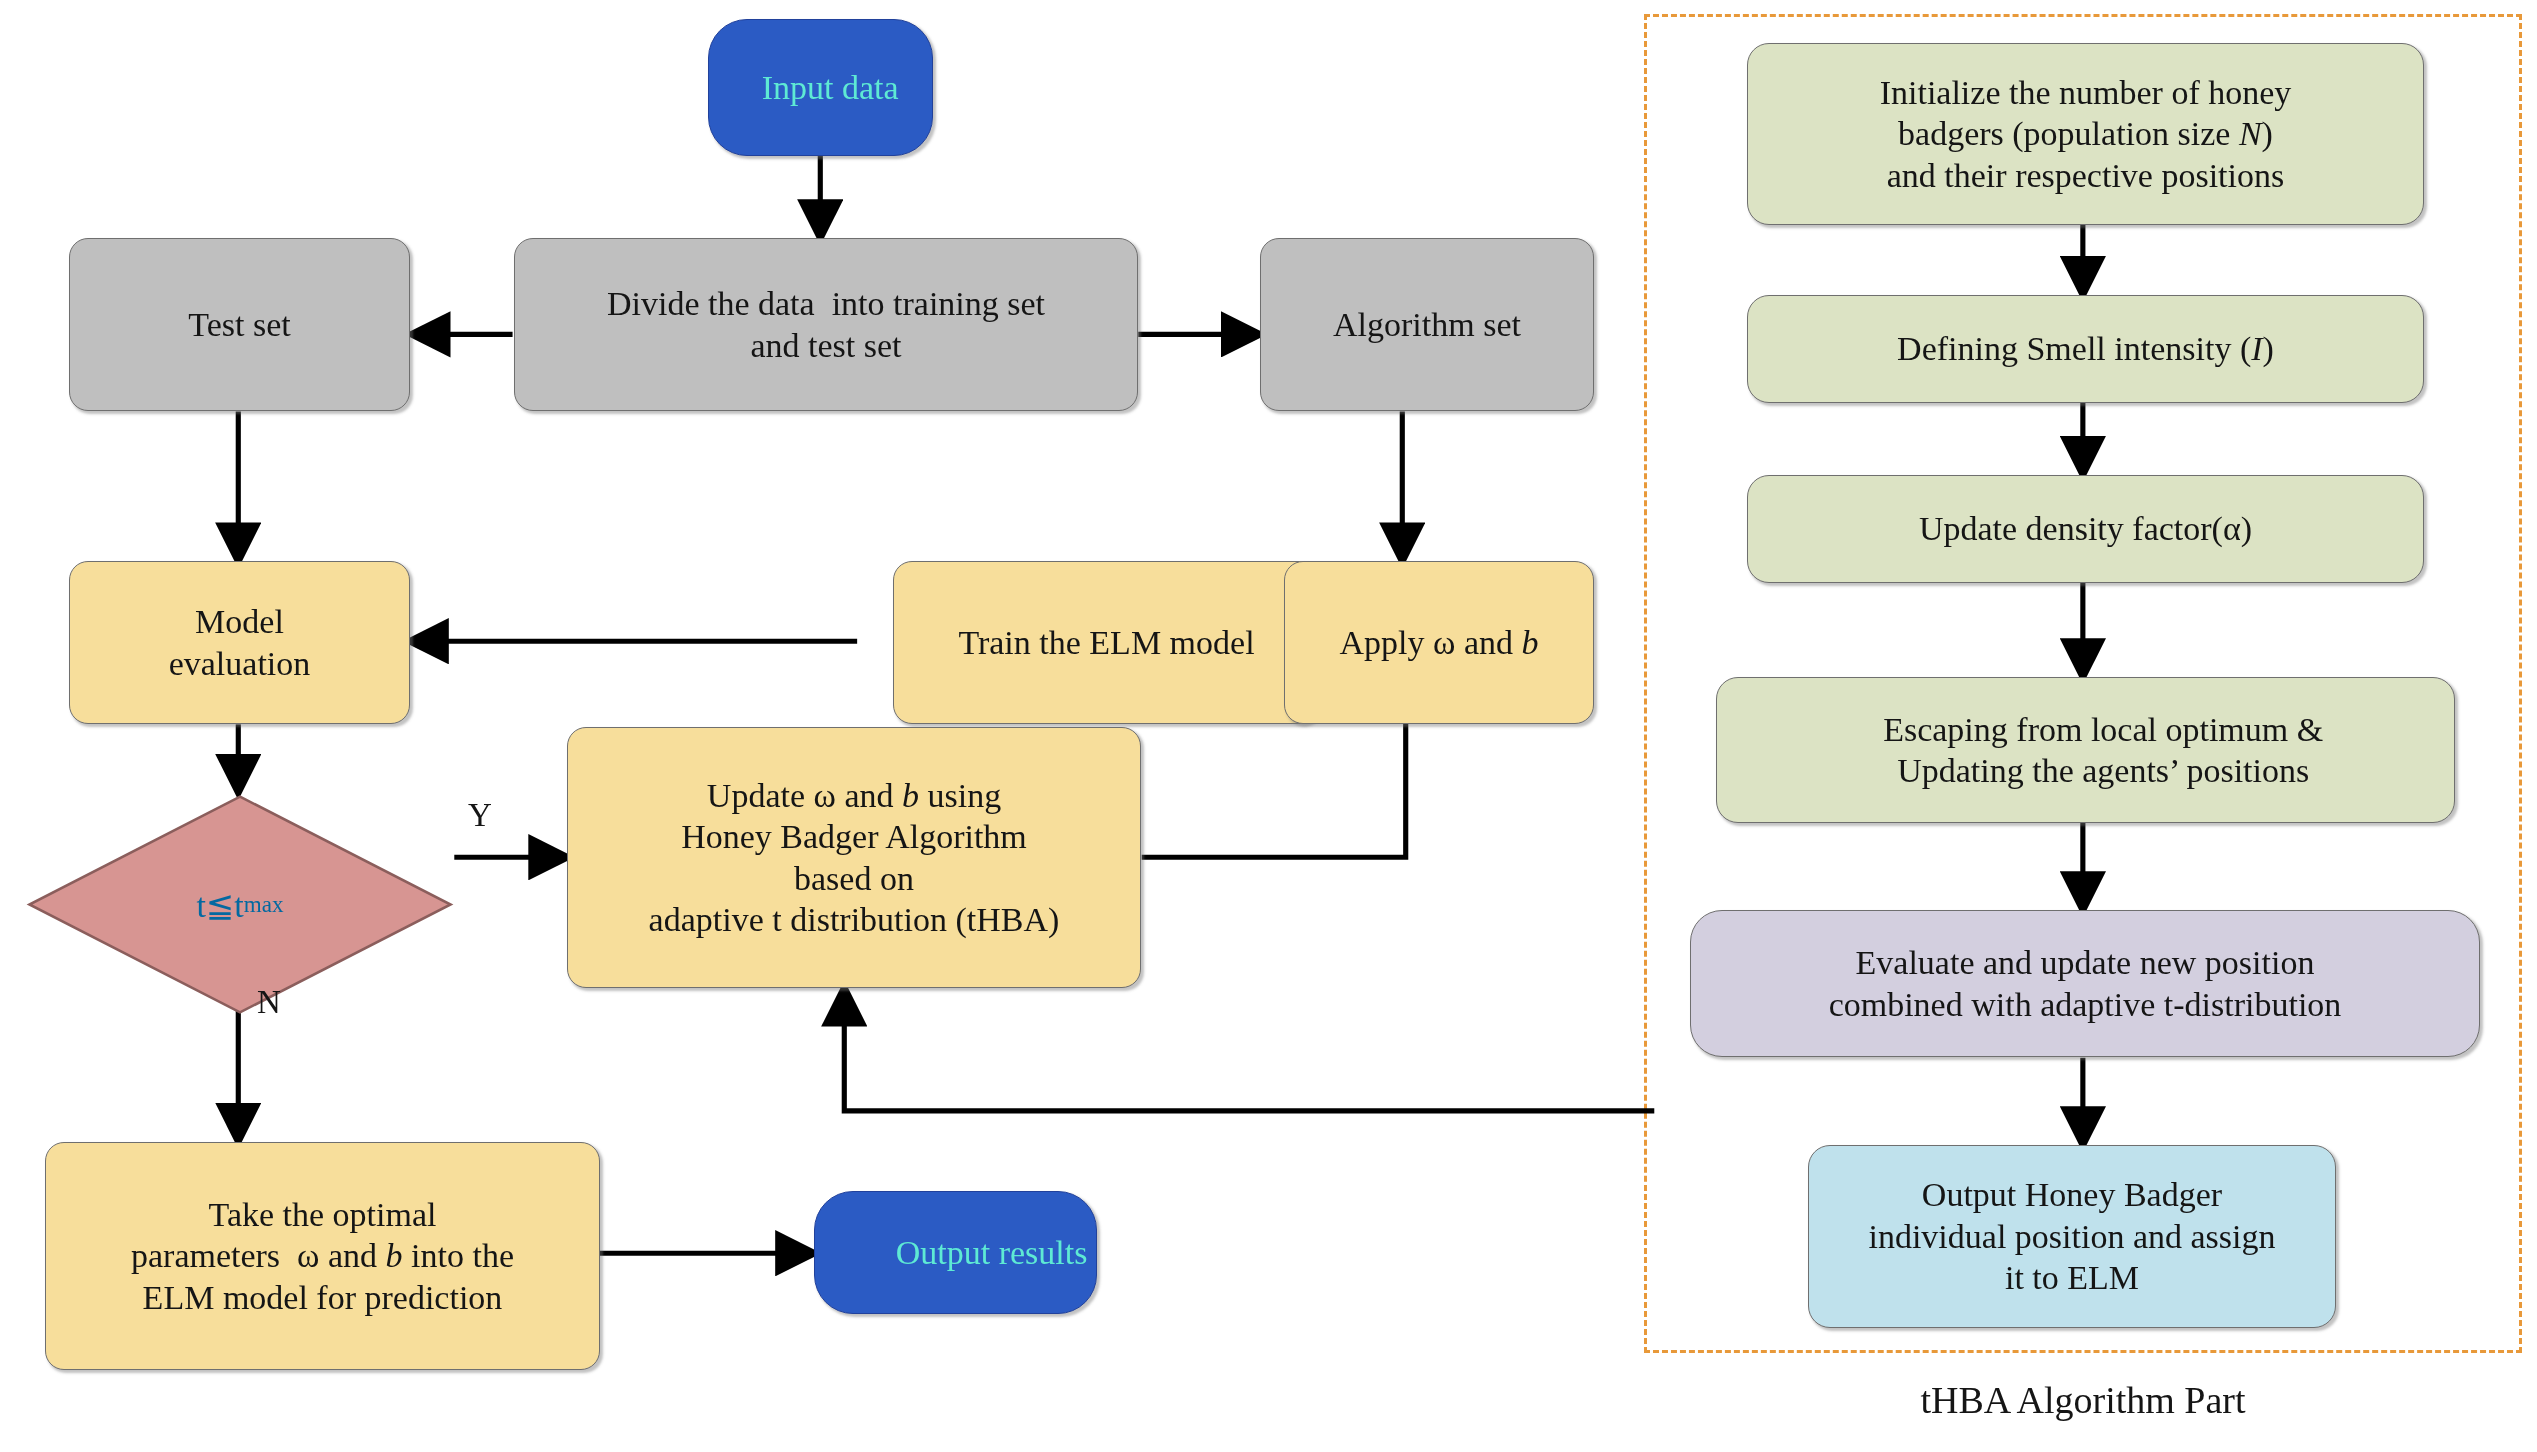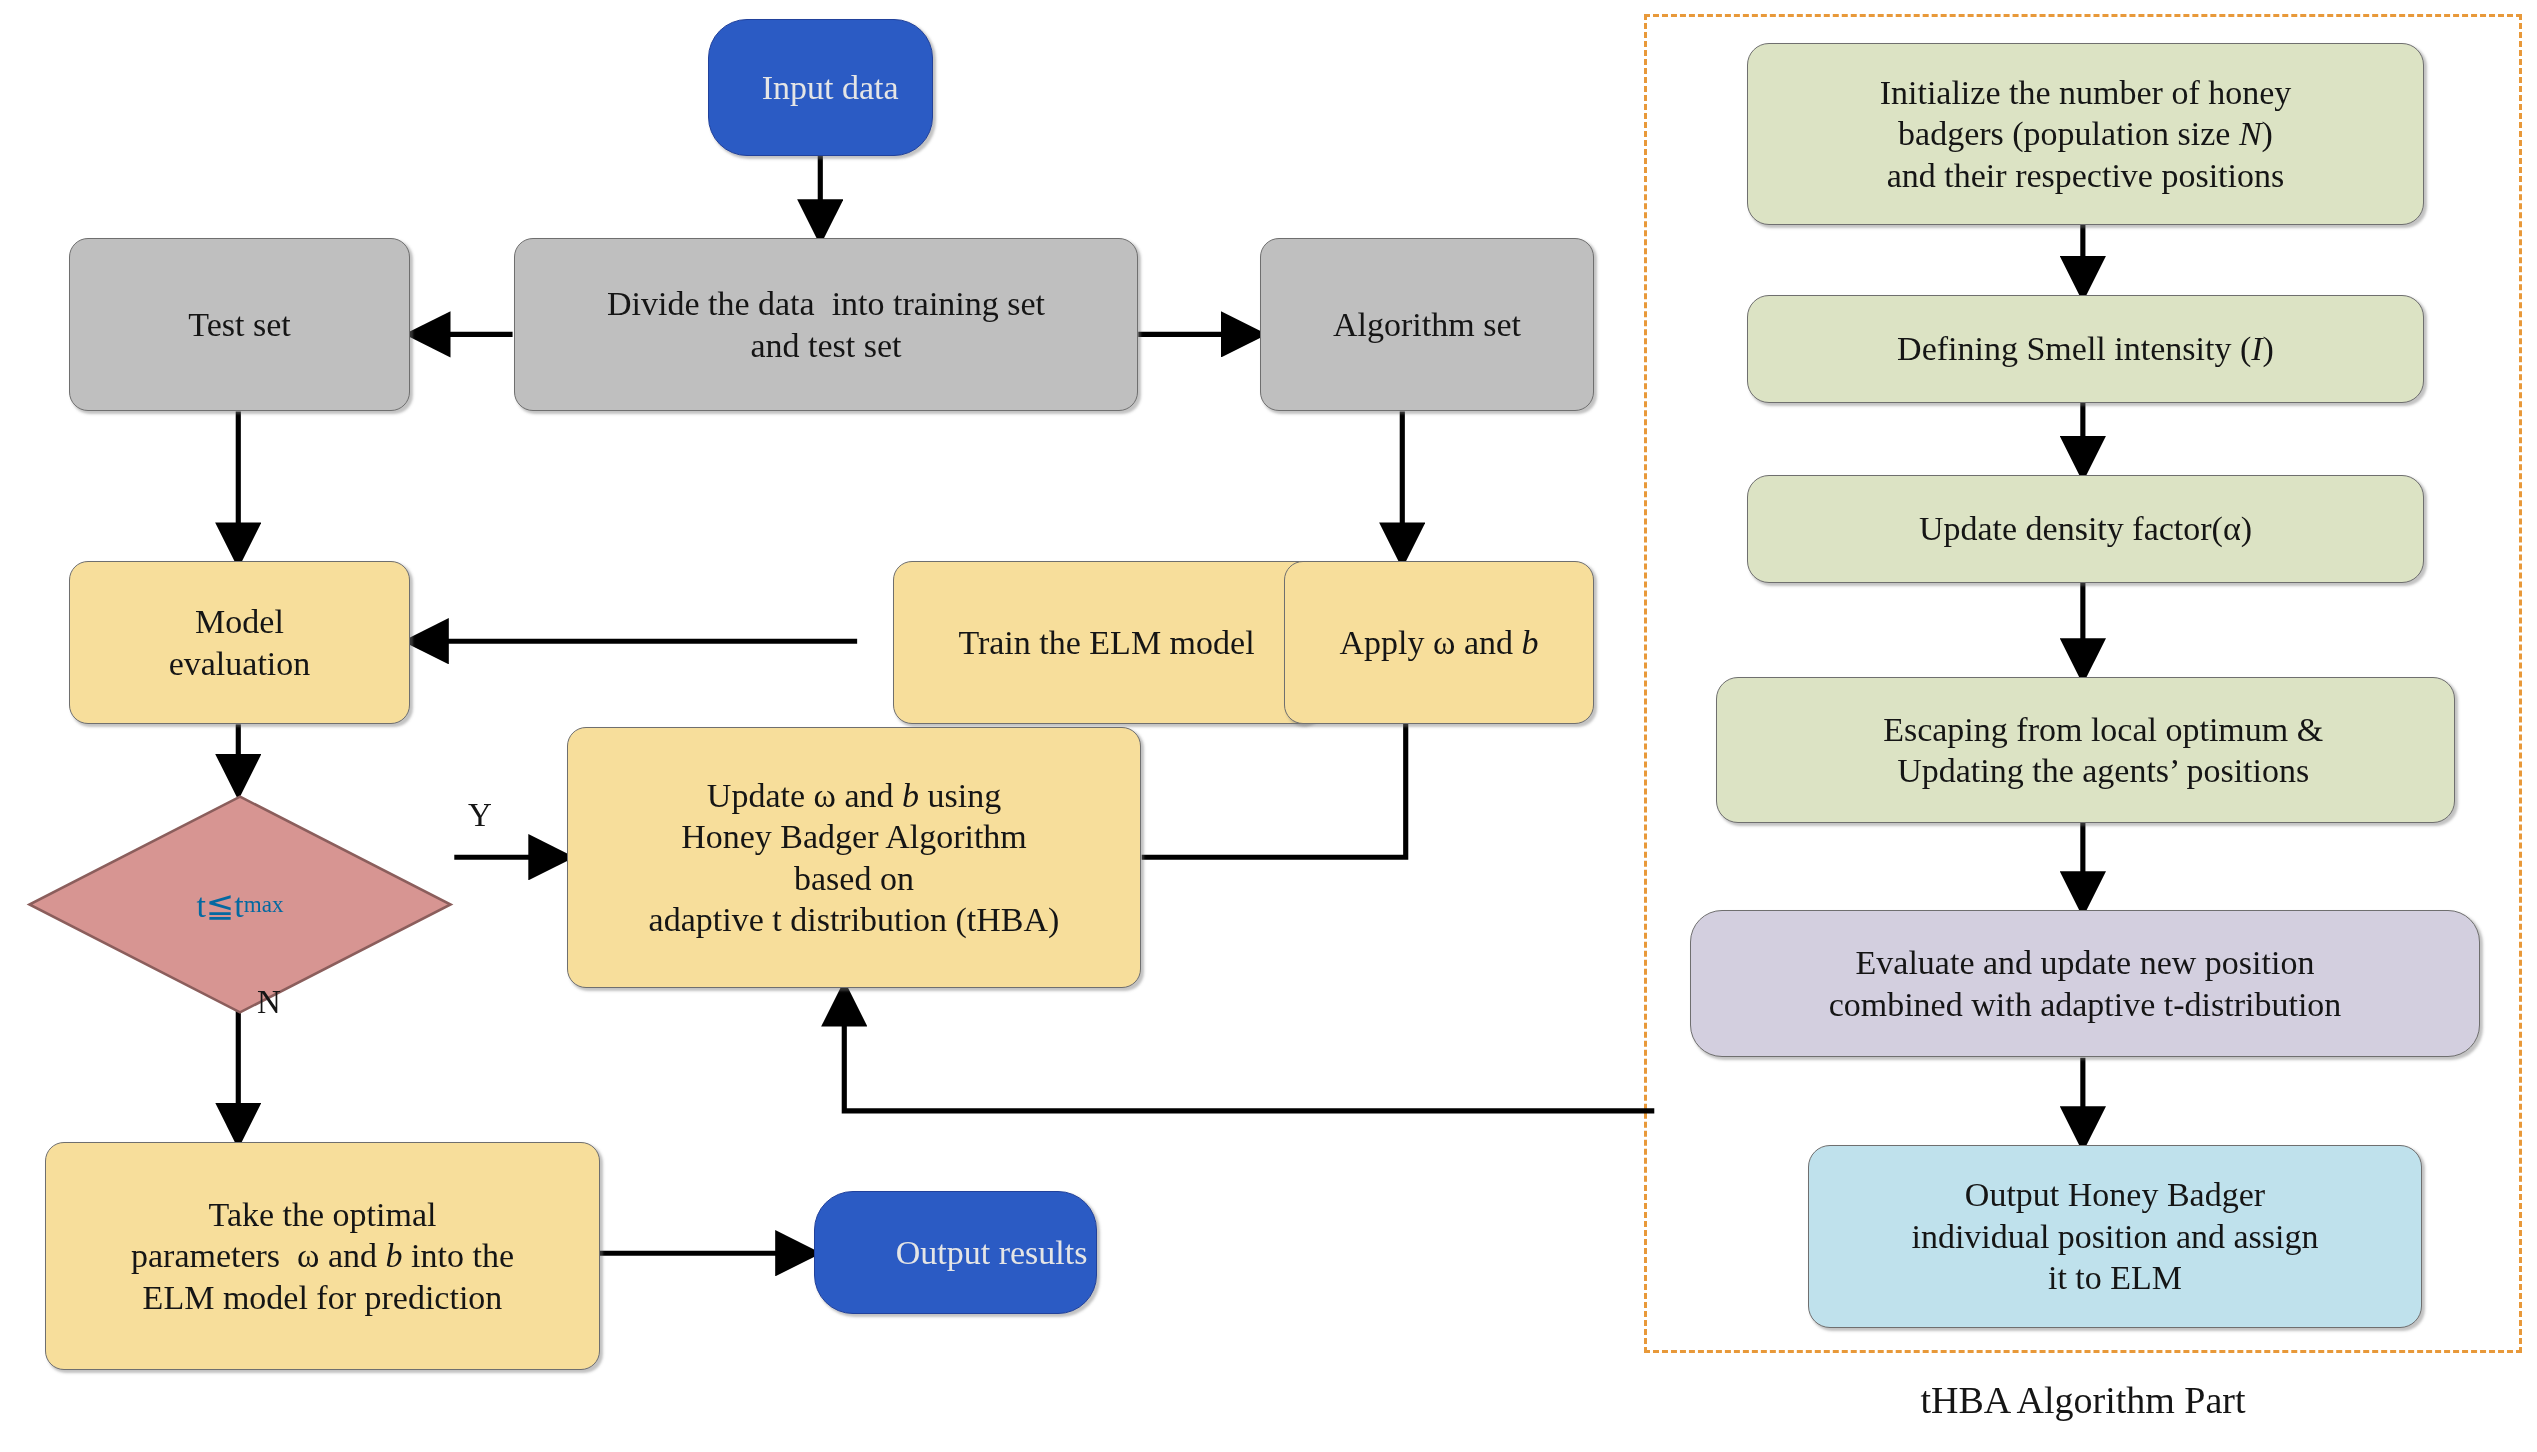--- a/index.html
+++ b/index.html
@@ -6,21 +6,21 @@
   body{width:2538px;height:1453px;position:relative;overflow:hidden;
        font-family:"Liberation Serif","DejaVu Serif",serif;}
   #stage{position:absolute;left:0;top:0;width:2538px;height:1453px;}
 
   .node{position:absolute;box-sizing:border-box;display:flex;align-items:center;
         justify-content:center;text-align:center;border:0.9px solid #6f6f6f;
         color:#151515;line-height:1.22;padding:3.4px 8.6px;
         box-shadow:2.6px 2.6px 2.6px rgba(120,120,120,.45);}
   .node span{display:block;}
 
-  .term{border-radius:39px;background:#2B5BC4;color:#e5e5e5;border:0.9px solid #21419b;
+  .term{border-radius:39px;background:#2B5BC4;color:#5eead4;border:0.9px solid #21419b;
         font-size:34px;padding-left:28px;}
   .gray{background:#BFBFBF;border-radius:19px;font-size:34px;}
   .yellow{background:#F7DE9B;border-radius:19px;font-size:34px;}
   .green{background:#DCE3C4;border-radius:22px;font-size:34px;}
   .purple{background:#D3CFDF;border-radius:32px;font-size:34px;}
   .cyan{background:#BFE1EC;border-radius:22px;font-size:34px;}
 
   .diamond{position:absolute;}
   .diamond .dlabel{position:absolute;left:0;top:0;width:100%;height:100%;
         display:flex;align-items:center;justify-content:center;
@@ -164,21 +164,21 @@
       Escaping from local optimum &amp;<br>Updating the agents’ positions
     </span>
   </div>
 
   <div class="node purple" style="left:1690px;top:910px;width:790px;height:147px;">
     <span>
       Evaluate and update new position<br>combined with adaptive t-distribution
     </span>
   </div>
 
-  <div class="node cyan" style="left:1808px;top:1145px;width:614px;height:183px;">
+  <div class="node cyan" style="left:1808px;top:1145px;width:528px;height:183px;">
     <span>
       Output Honey Badger<br>individual position and assign<br>it to ELM
     </span>
   </div>
 
   <div class="caption" style="left:1644px;top:1378px;width:878px;">tHBA Algorithm Part</div>
 
 </div>
 
 

